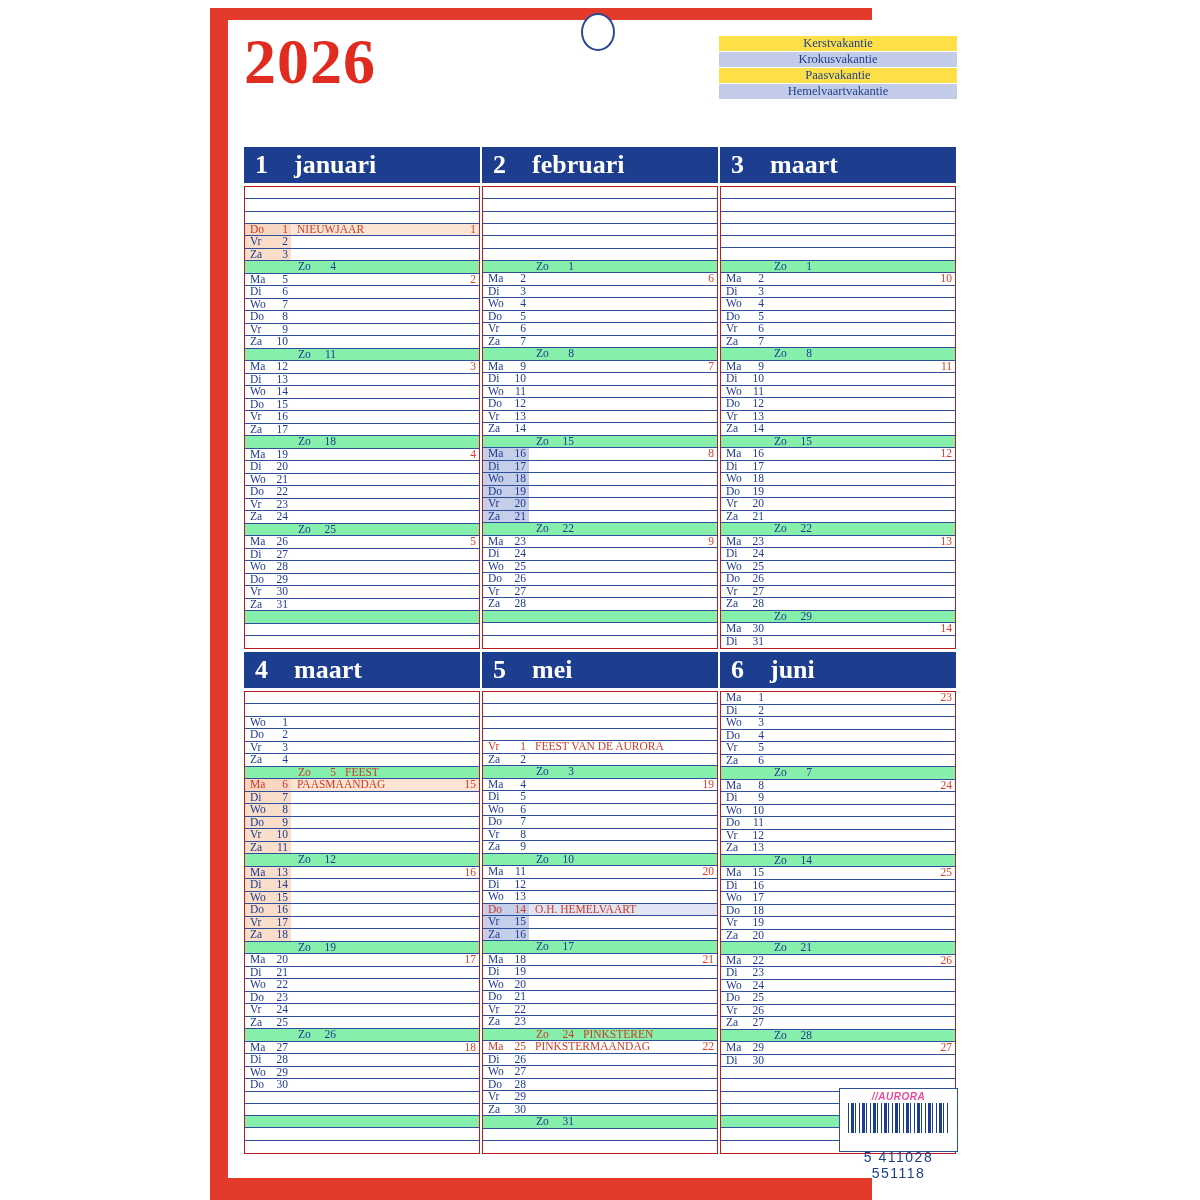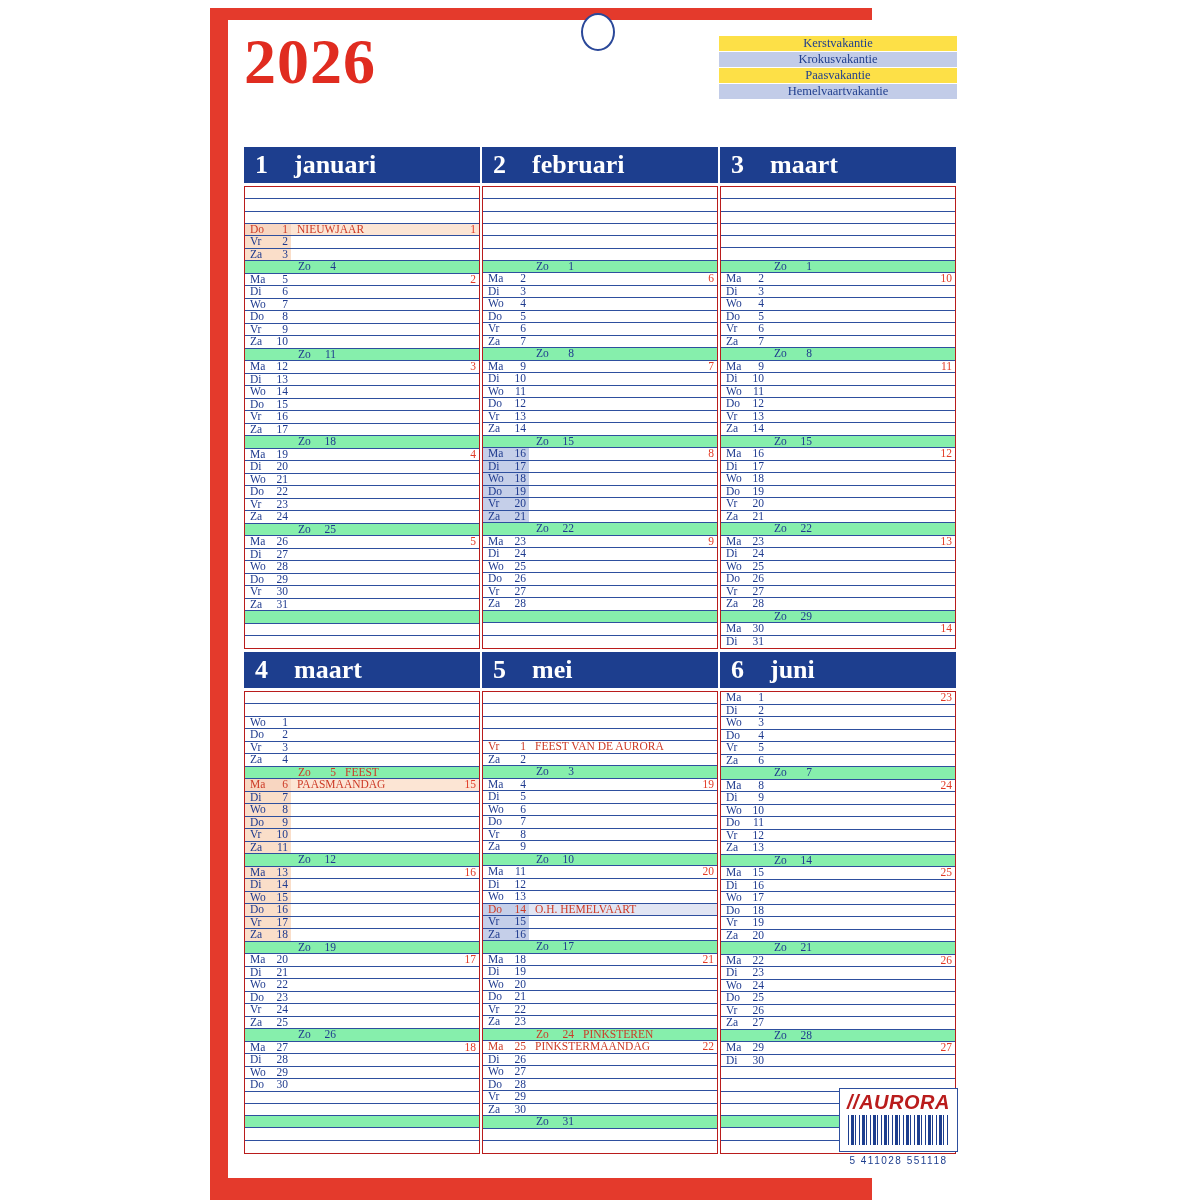--- a/index.html
+++ b/index.html
@@ -50,33 +50,33 @@
   .row.vacF-lav .cells{background:#c5cfe9;}
   .abbr{margin-left:5px;width:22px;position:relative;z-index:1;}
   .dnum{width:16px;text-align:right;position:relative;z-index:1;}
   .hlabel{margin-left:9px;flex:1;color:#cc3a26;position:relative;z-index:1;white-space:nowrap;}
   .week{width:26px;text-align:right;margin-right:3px;color:#e23a25;position:relative;z-index:1;}
   .barcode-box{
     position:absolute;left:611px;top:1068px;width:119px;height:64px;background:#ffffff;
     border:1px solid #2e4f9e;z-index:4;box-sizing:border-box;text-align:center;
   }
   .brand{
-    font-family:"Liberation Sans", sans-serif;font-weight:bold;color:#b91c1c;
-    font-size:20px;letter-spacing:0.5px;margin-top:2px;font-style:italic;
+    font-family:"Liberation Sans", sans-serif;font-weight:bold;color:#ec4899;
+    font-size:10px;letter-spacing:0.5px;margin-top:2px;font-style:italic;
   }
   .bars{
     height:30px;margin:1px 8px 0 8px;
     background:repeating-linear-gradient(90deg,
       #1d3e8e 0px,#1d3e8e 1.5px,#ffffff 1.5px,#ffffff 3px,
       #1d3e8e 3px,#1d3e8e 6px,#ffffff 6px,#ffffff 7px,
       #1d3e8e 7px,#1d3e8e 8.5px,#ffffff 8.5px,#ffffff 11px);
   }
   .bc-num{
-    font-family:"Liberation Sans", sans-serif;font-size:10px;color:#1d3e8e;
-    letter-spacing:1.5px;margin-top:10px;
+    font-family:"Liberation Sans", sans-serif;font-size:14px;color:#1d3e8e;
+    letter-spacing:1.5px;margin-top:16px;
   }
 </style>
 </head>
 <body>
 
 <div class="card">
   <div class="page">
     <div class="year">2026</div>
     <div class="legend">
         <div class="legend-band band-peach"><span>Kerstvakantie</span></div>

